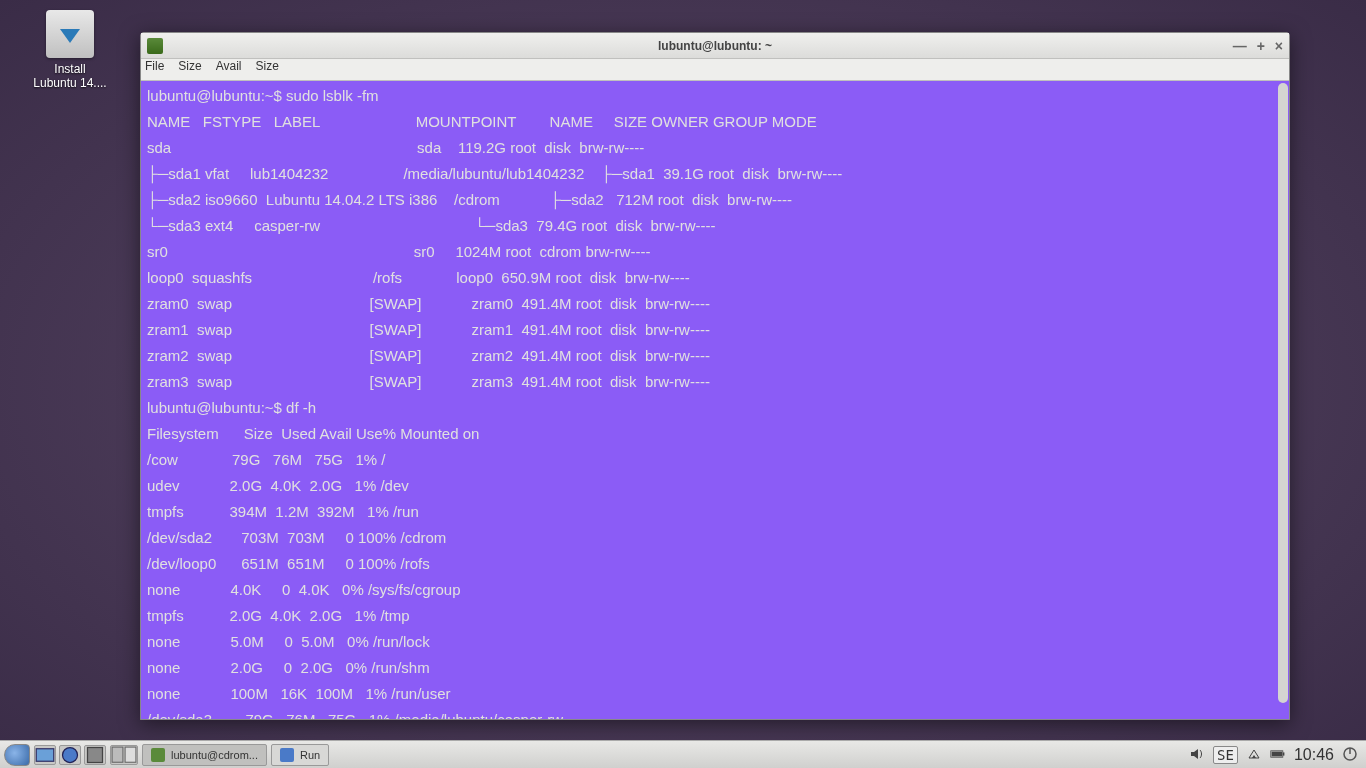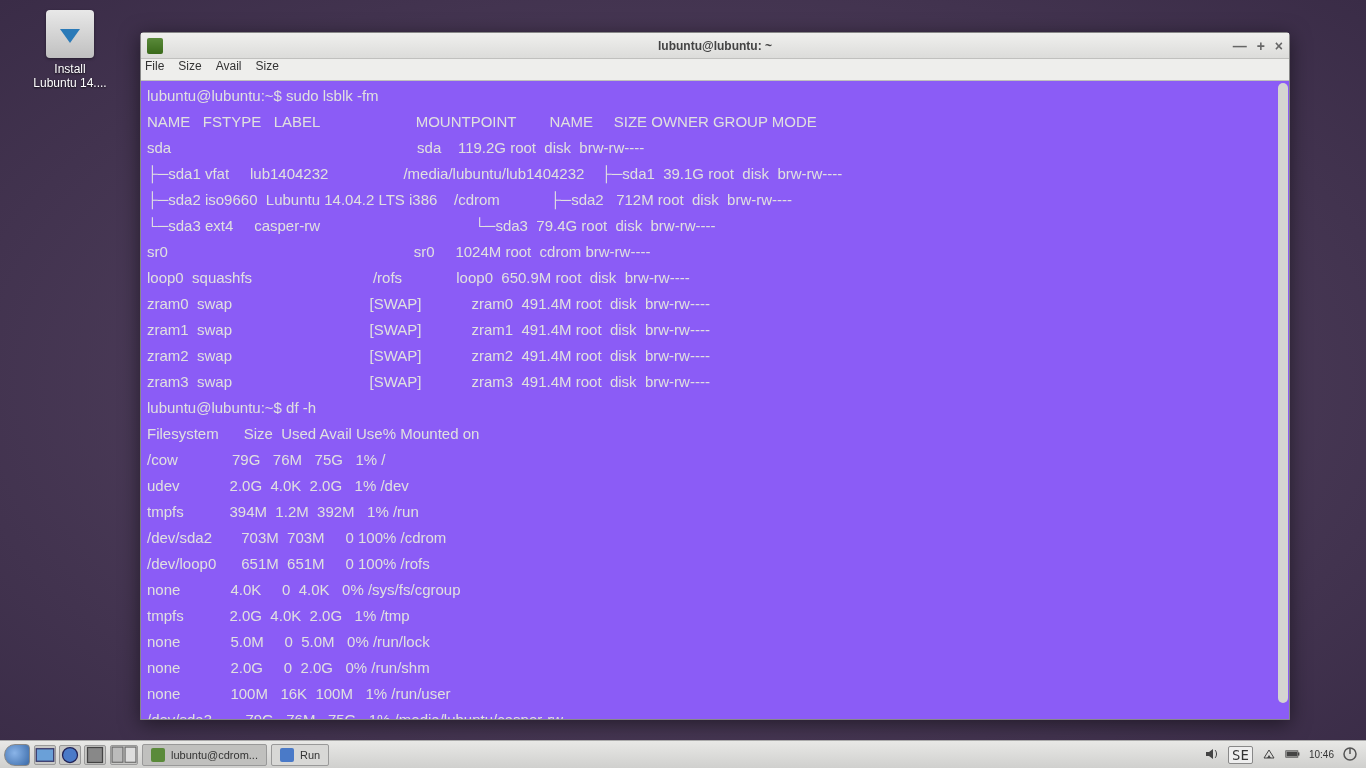--- a/index.html
+++ b/index.html
@@ -195,19 +195,19 @@
     <span class="ind">SE</span>
     <span><svg viewBox="0 0 16 16">
           <path d="M3 12l5-8 5 8z" fill="none" stroke="#444"></path>
           <path d="M6 12l2-3 2 3z" fill="#444"></path>
         </svg></span>
     <span><svg viewBox="0 0 20 12">
           <rect x="1" y="2" width="15" height="8" fill="none" stroke="#444"></rect>
           <rect x="16" y="4" width="2" height="4" fill="#444"></rect>
           <rect x="2" y="3" width="13" height="6" fill="#444"></rect>
         </svg></span>
-    <span style="font-size:10px;">10:46</span>
+    <span style="font-size:16px;">10:46</span>
     <span><svg viewBox="0 0 16 16">
           <circle cx="8" cy="8" r="6" fill="none" stroke="#555" stroke-width="1.5"></circle>
           <line x1="8" y1="2" x2="8" y2="8" stroke="#555" stroke-width="1.5"></line>
         </svg></span>
   </div>
 </div>
 
 </body></html>

